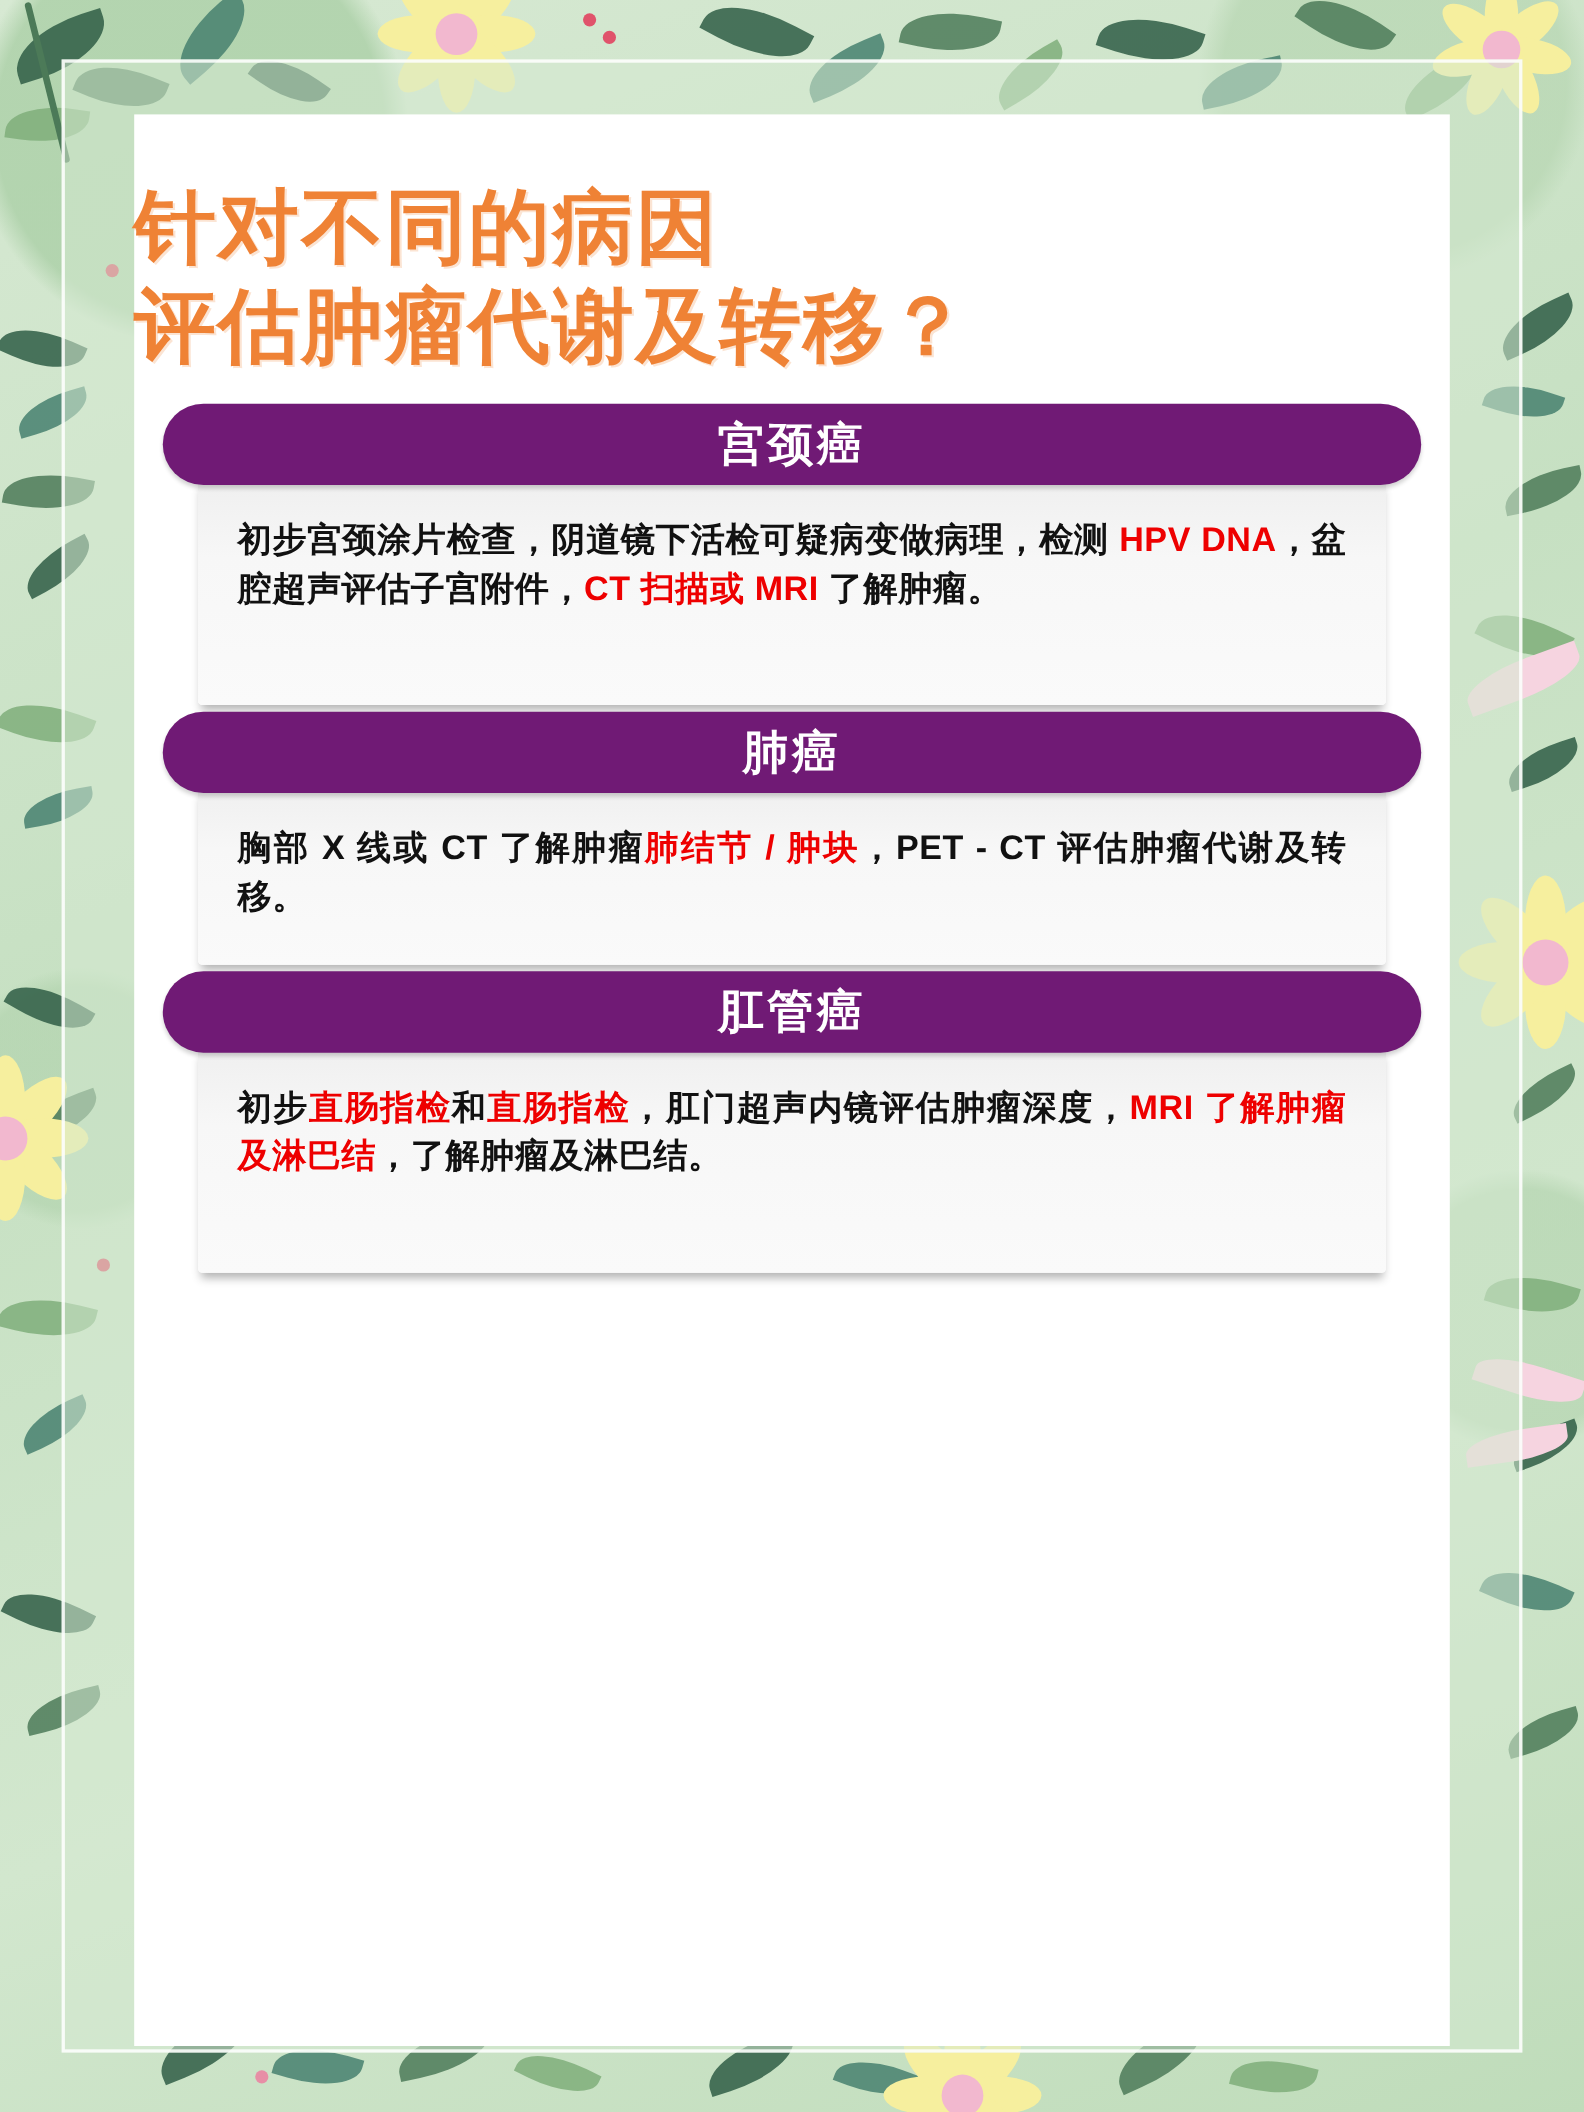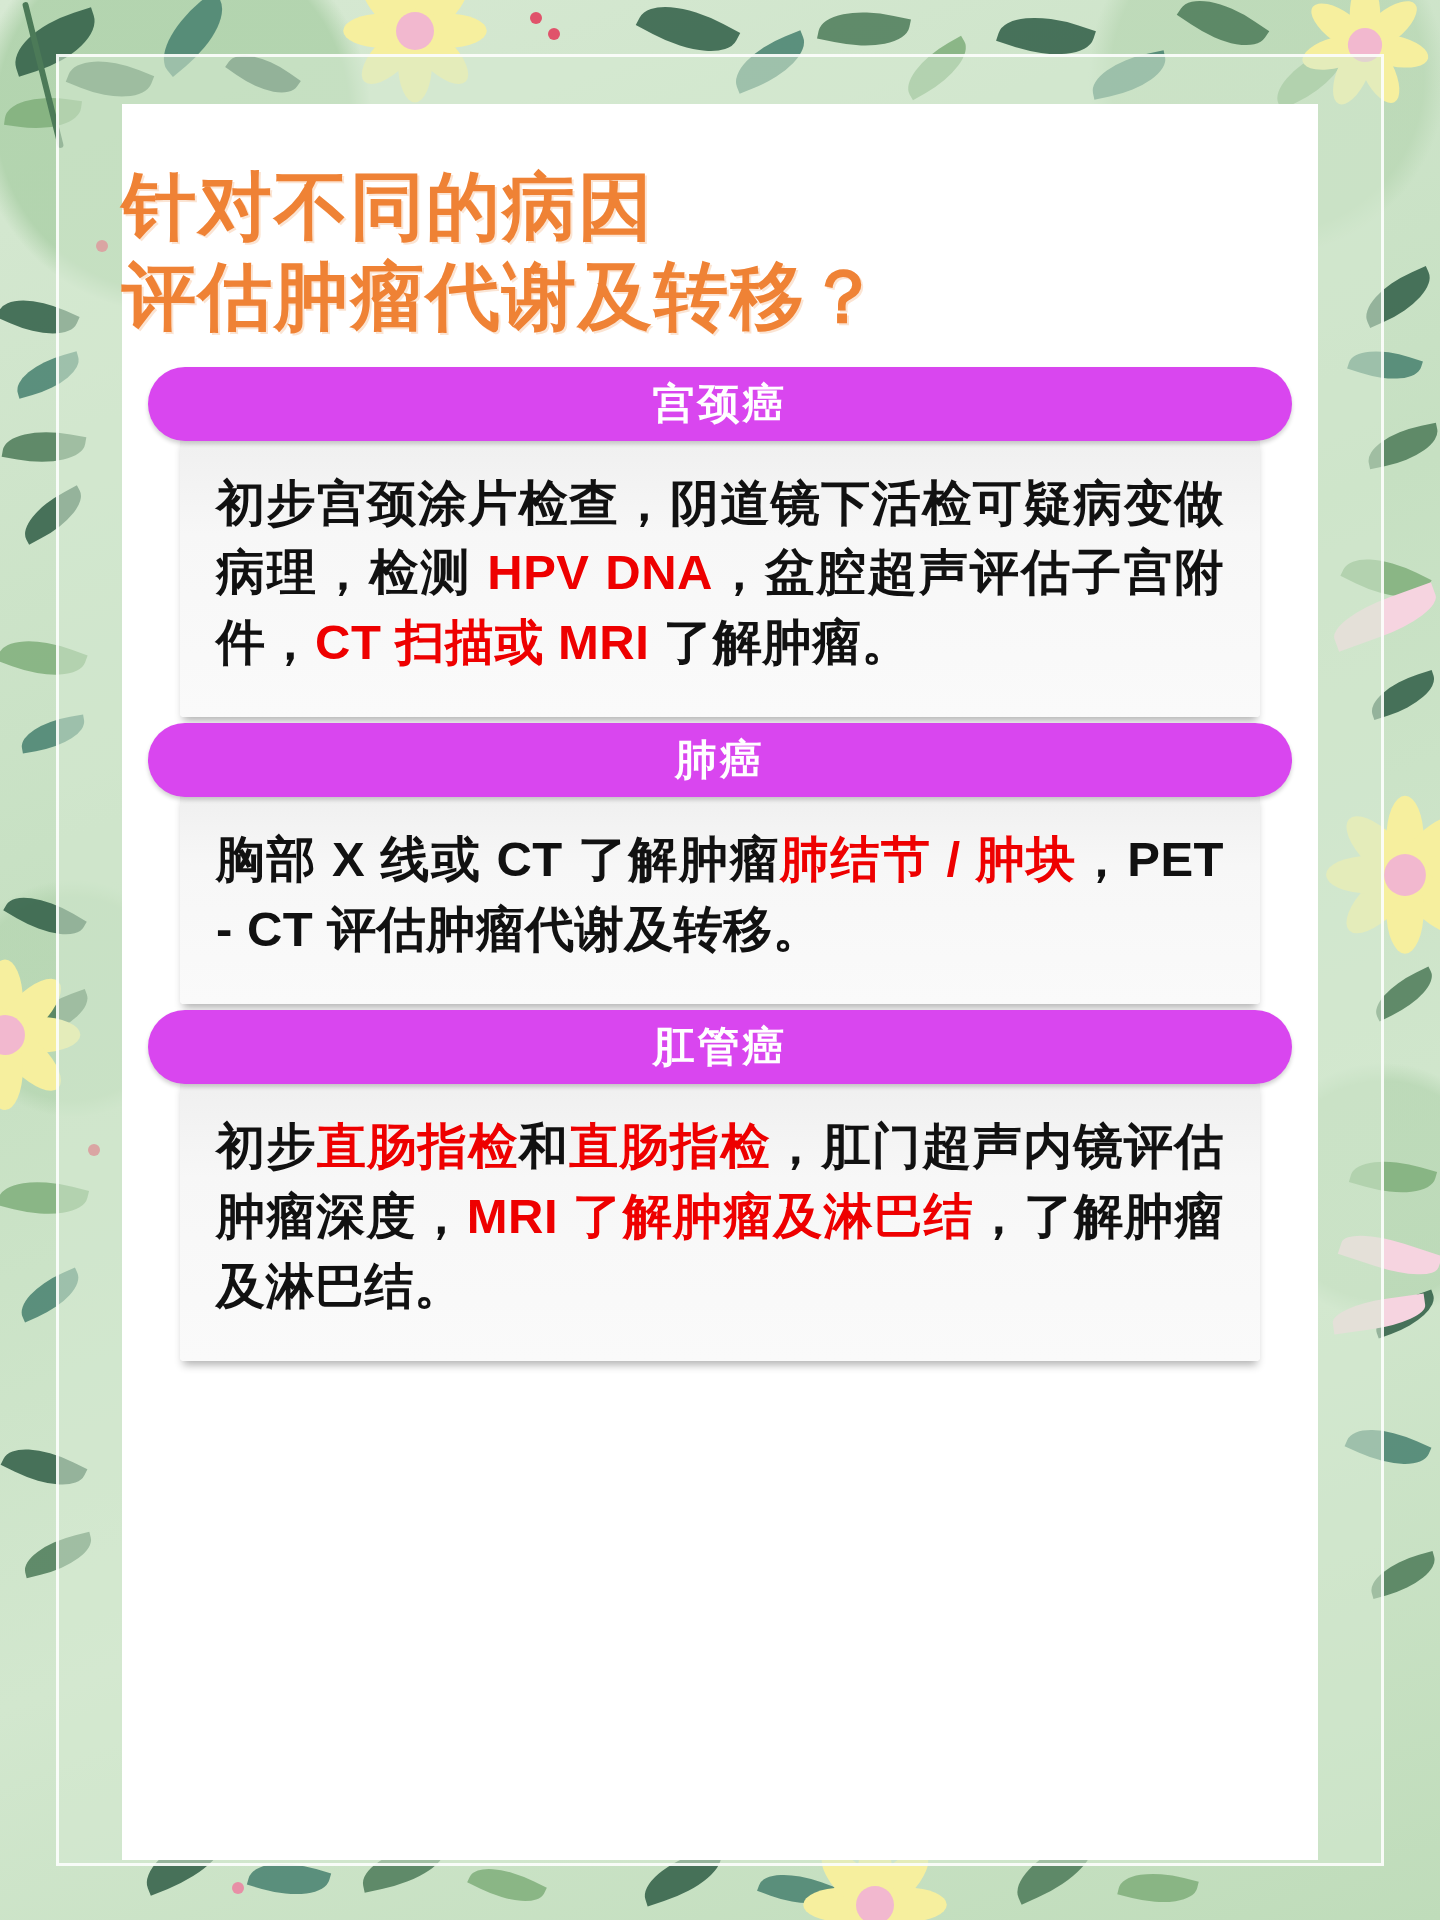--- a/index.html
+++ b/index.html
@@ -115,21 +115,21 @@
   
   .sections {
     margin-top: 24px;
     padding: 0 26px;
   }
   .section { margin-bottom: 6px; }
 
   .sec-header {
     position: relative;
     height: 74px;
-    background: #d946ef;
+    background: #701a75;
     border-radius: 40px;
     display: flex;
     align-items: center;
     justify-content: center;
     z-index: 3;
     box-shadow: 0 3px 4px rgba(0,0,0,.18);
   }
   .sec-header-text {
     color: #ffffff;
     font-size: 42px;
@@ -142,21 +142,21 @@
   .sec-body {
     position: relative;
     margin: -6px 32px 0 32px;
     background: linear-gradient(180deg, #efefef 0%, #f7f7f7 35%, #fafafa 100%);
     border-radius: 4px;
     padding: 34px 36px 40px 36px;
     box-shadow: 0 7px 9px -3px rgba(0,0,0,.30);
     z-index: 1;
   }
   .sec-body p {
-    font-size: 49px;
+    font-size: 31px;
     line-height: 1.42;
     color: #111111;
     font-weight: 700;
     letter-spacing: .5px;
     font-family: "Liberation Sans", "DejaVu Sans", sans-serif;
     text-align: justify;
     text-justify: inter-ideograph;
   }
   .hl { color: #ee0000; }
 

